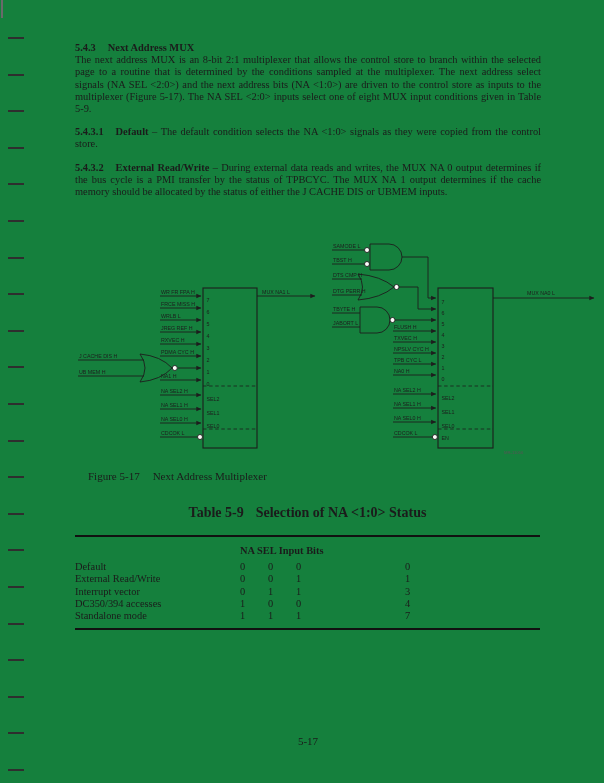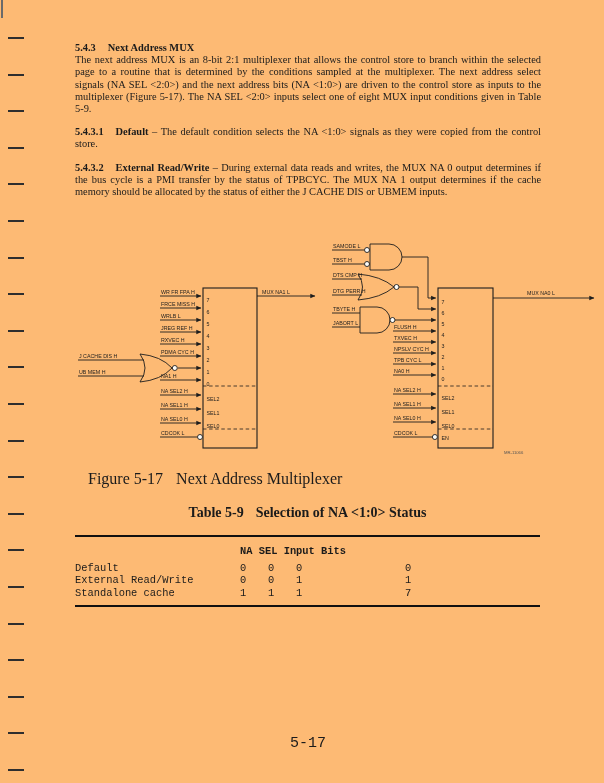--- a/index.html
+++ b/index.html
@@ -1,18 +1,18 @@
 <!DOCTYPE html>
 <html><head>
 <meta charset="utf-8">
 <style>
   html,body { margin:0; padding:0; background:#888; }
   .page {
     position:relative; width:604px; height:783px; margin:0 auto;
-    background:#fdba74; overflow:hidden; color:#1b1b1b;
+    background:#15803d; overflow:hidden; color:#1b1b1b;
     font-family:"Liberation Serif", serif;
   }
   .corner-tick { position:absolute; left:1px; top:0; width:2px; height:18px; background:#6a6a6a; }
   .margin-marks {
     position:absolute; left:8px; top:37px; width:16px; height:738px;
     background:repeating-linear-gradient(to bottom, #2e2e2e 0px, #2e2e2e 2px, transparent 2px, transparent 36.6px);
   }
   .content {
     position:absolute; left:75px; top:42px; width:466px;
     font-size:10.4px; line-height:12.2px; text-align:justify;
@@ -23,36 +23,36 @@
   .p-gap { margin-top:11px !important; }
 
   svg.diagram { position:absolute; left:0; top:238px; }
   .wire { stroke:#1d1d1d; stroke-width:0.9; fill:none; }
   .boxline { stroke:#1d1d1d; stroke-width:1.1; fill:none; }
   .dash { stroke:#1d1d1d; stroke-width:0.8; fill:none; stroke-dasharray:3.5 2.6; }
   .bub { stroke:#1d1d1d; stroke-width:0.9; fill:#fcfcf9; }
   .sig, .pin { font-family:"Liberation Sans", sans-serif; font-size:5.3px; fill:#1d1d1d; }
   .refcode { font-family:"Liberation Sans", sans-serif; font-size:4.2px; fill:#555; }
 
-  .figcaption { position:absolute; left:88px; top:470px; font-size:16px; }
+  .figcaption { position:absolute; left:88px; top:470px; font-size:11px; }
   .cap-gap { margin-left:13px; }
 
   .tablewrap { position:absolute; left:75px; top:505px; width:465px; }
   .ttitle { text-align:center; font-size:14px; margin-bottom:14px; }
   .ttitle .tgap { margin-left:12px; }
   table.t59 { border-collapse:collapse; width:465px; font-size:10.4px; table-layout:fixed; }
-  table.t59 td, table.t59 th { padding:0; text-align:left; vertical-align:bottom;font-family:Liberation Mono, monospace; }
+  table.t59 td, table.t59 th { padding:0; text-align:left; vertical-align:bottom; }
   tr.grouprow td { border-top:2px solid #111; padding-top:8px; font-weight:bold; }
   tr.headrow th { font-weight:bold; padding:9px 0 8px 0; border-bottom:2px solid #111; }
   tbody.t59b td { line-height:12.3px; }
   tbody.t59b tr:first-child td { padding-top:5px; }
   tbody.t59b tr:last-child td { padding-bottom:6px; border-bottom:2.5px solid #111; }
   .muxval { padding-left:5px !important; }
 
-  .pageno { position:absolute; left:75px; top:735px; width:466px; text-align:center; font-size:15px;font-family:Liberation Mono, monospace; }
+  .pageno { position:absolute; left:75px; top:735px; width:466px; text-align:center; font-size:11px; }
 </style>
 </head>
 <body>
 
 <div class="page">
   <div class="corner-tick"></div>
   <div class="margin-marks"></div>
 
   <div class="content">
     <p class="sechead"><span class="sec-num">5.4.3</span><span>Next Address MUX</span></p>
@@ -249,21 +249,35 @@
           <td class="muxval">0</td>
         </tr>
         <tr>
           <td>External Read/Write</td>
           <td>0</td>
           <td>0</td>
           <td>1</td>
           <td class="muxval">1</td>
         </tr>
         <tr>
-          <td>Standalone cache</td>
+          <td>Interrupt vector</td>
+          <td>0</td>
+          <td>1</td>
+          <td>1</td>
+          <td class="muxval">3</td>
+        </tr>
+        <tr>
+          <td>DC350/394 accesses</td>
+          <td>1</td>
+          <td>0</td>
+          <td>0</td>
+          <td class="muxval">4</td>
+        </tr>
+        <tr>
+          <td>Standalone mode</td>
           <td>1</td>
           <td>1</td>
           <td>1</td>
           <td class="muxval">7</td>
         </tr>
       </tbody>
     </table>
   </div>
 
   <div class="pageno">5-17</div>

